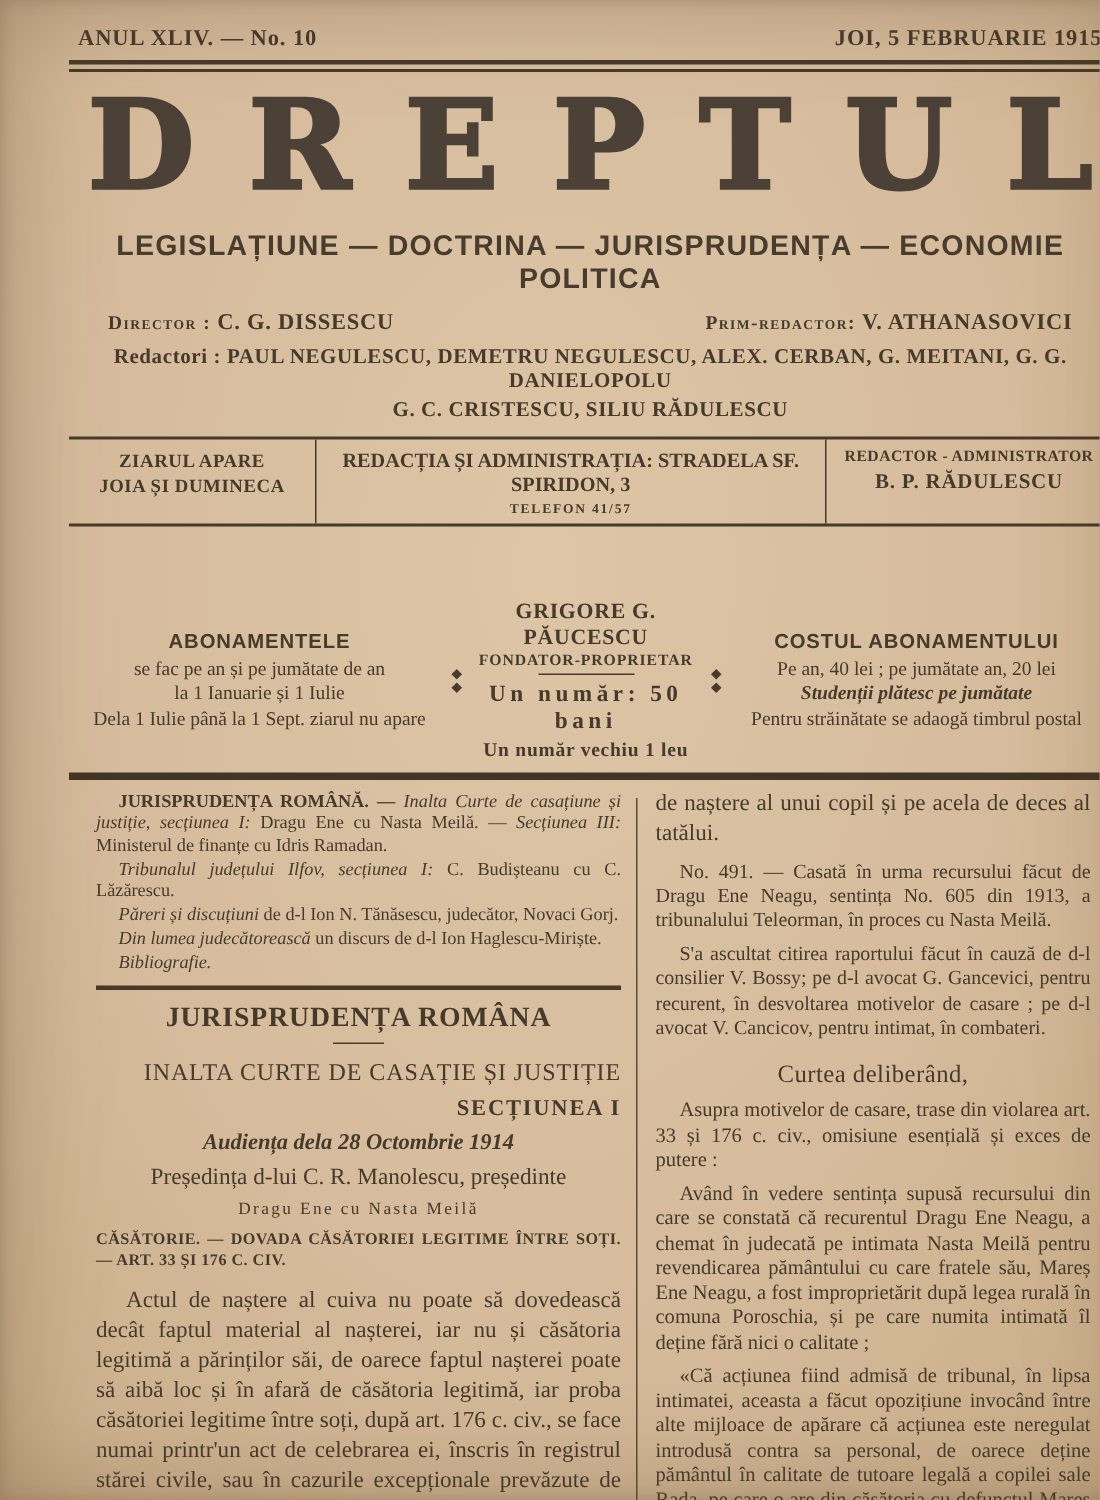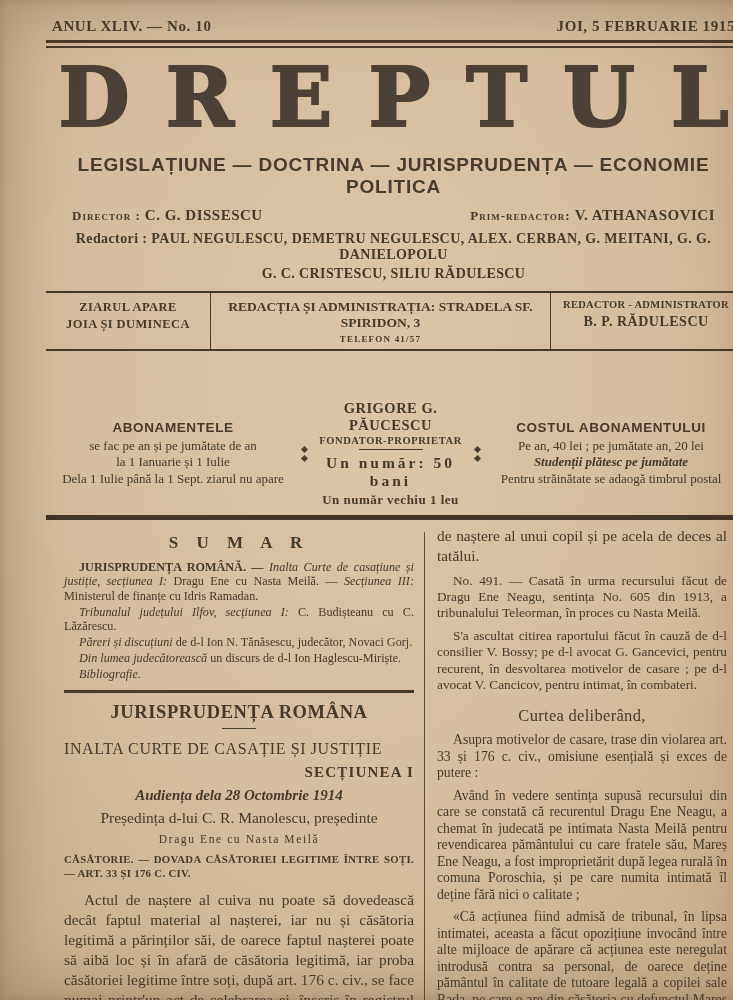--- a/index.html
+++ b/index.html
@@ -68,21 +68,21 @@
   .col-right{flex:1;padding-left:12px;}
 
   .sumar-title{text-align:center;font-weight:bold;font-size:17px;letter-spacing:7px;margin:7px 0 7px;}
   .sumar-item{font-size:12.2px;line-height:14.7px;text-align:justify;text-indent:15px;margin:1px 0;}
   .seg-b{font-weight:bold;}
   .seg-i{font-style:italic;}
   .rule-sumar{border-top:3px solid #463a2a;margin:9px 0 9px;}
 
   .sec-title{text-align:center;font-weight:bold;font-size:18.5px;letter-spacing:.6px;}
   .sec-div{width:34px;border-top:1.5px solid #463a2a;margin:5px auto 11px;}
-  .court{text-align:left;font-size:16px;letter-spacing:.6px;margin:0 0 6px;}
+  .court{text-align:right;font-size:16px;letter-spacing:.6px;margin:0 0 6px;}
   .sect-no{text-align:right;font-weight:bold;font-size:15px;letter-spacing:1.2px;margin-bottom:6px;}
   .audience{text-align:center;font-style:italic;font-size:15px;font-weight:bold;margin-bottom:5px;}
   .presiding{text-align:center;font-size:15.5px;margin-bottom:6px;}
   .parties{text-align:center;font-size:11.5px;letter-spacing:1.6px;margin-bottom:8px;}
   .headnote{font-size:10.8px;font-weight:bold;letter-spacing:.3px;line-height:13.5px;
         text-align:justify;margin-bottom:10px;}
   .body-p{font-size:15.4px;line-height:20px;text-align:justify;text-indent:20px;margin:0 0 5px;}
   .cont{text-indent:0;}
   .rp-small{font-size:13.3px;line-height:16.2px;text-align:justify;text-indent:16px;margin:7px 0 0;}
   .rp-main{font-size:13.7px;line-height:16.5px;text-align:justify;text-indent:16px;margin:6px 0 0;}
@@ -165,21 +165,20 @@
         <div class="subs-line it">Studenții plătesc pe jumătate</div>
         <div class="subs-line">Pentru străinătate se adaogă timbrul postal</div>
       </div>
     </div>
 
     <div class="rule-heavy"></div>
 
     <div class="bodygrid">
 
       <div class="col-left">
-        <div class="sumar-title">S U M A R</div>
         <div>
             <p class="sumar-item"><span class="seg-b">JURISPRUDENȚA ROMÂNĂ. — </span><span class="seg-i">Inalta Curte de casațiune și justiție, secțiunea I: </span><span class="seg-r">Dragu Ene cu Nasta Meilă. — </span><span class="seg-i">Secțiunea III: </span><span class="seg-r">Ministerul de finanțe cu Idris Ramadan.</span></p>
             <p class="sumar-item"><span class="seg-i">Tribunalul județului Ilfov, secțiunea I: </span><span class="seg-r">C. Budișteanu cu C. Lăzărescu.</span></p>
             <p class="sumar-item"><span class="seg-i">Păreri și discuțiuni </span><span class="seg-r">de d-l Ion N. Tănăsescu, judecător, Novaci Gorj.</span></p>
             <p class="sumar-item"><span class="seg-i">Din lumea judecătorească </span><span class="seg-r">un discurs de d-l Ion Haglescu-Miriște.</span></p>
             <p class="sumar-item"><span class="seg-i">Bibliografie.</span></p>
           </div>
 
         <div class="rule-sumar"></div>
 

